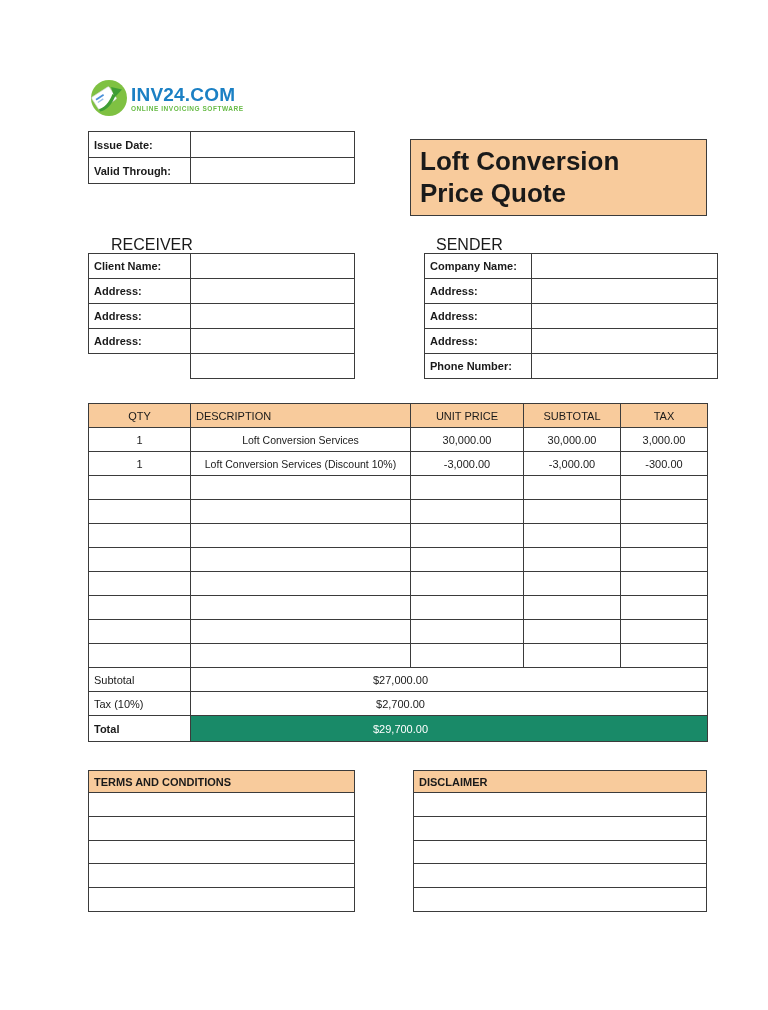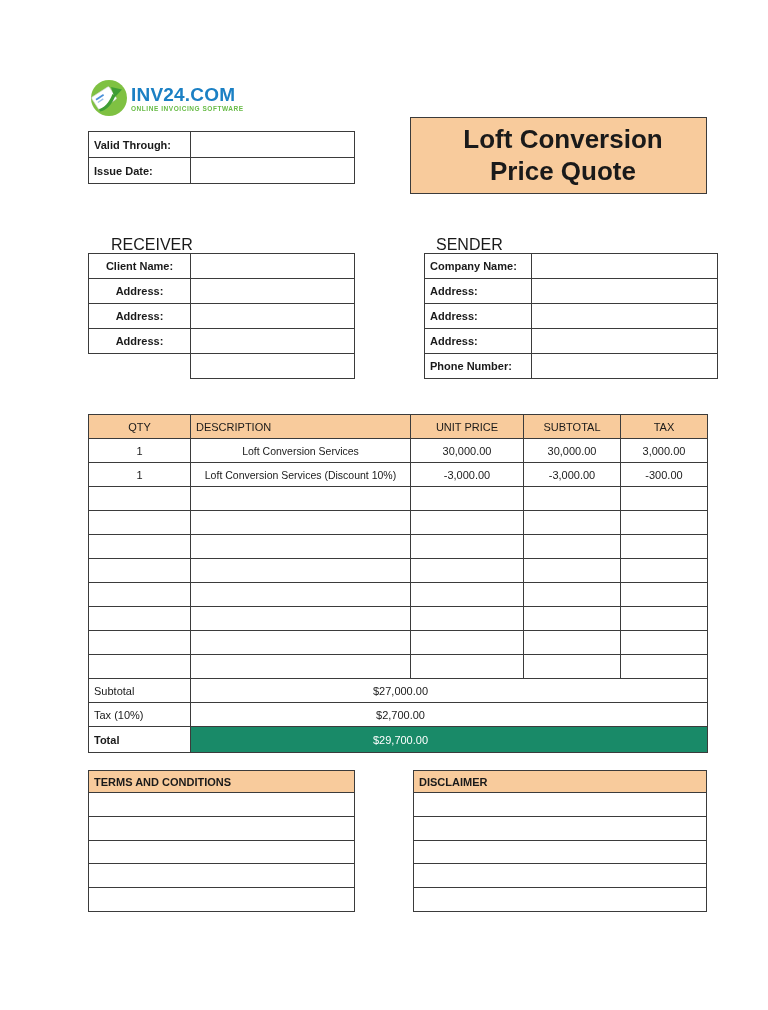--- a/index.html
+++ b/index.html
@@ -17,37 +17,37 @@
   .brand { font-size:19px; font-weight:700; color:var(--brand-blue,#1b80c4); letter-spacing:0.2px; line-height:19px; }
   .tagline { font-size:6.5px; font-weight:700; color:var(--brand-green,#67bb46); letter-spacing:0.55px; margin-top:1px; }
 
   
   .quote-info { position:absolute; left:88px; top:131px; width:267px; }
   .quote-info tr { height:26px; }
   .lbl { font-weight:700; }
   .col-label { width:102px; }
 
   
-  .title-box { position:absolute; left:410px; top:117px; width:297px; height:77px;
+  .title-box { position:absolute; left:410px; top:139px; width:297px; height:77px;
                background:var(--peach,#f8cb9c); border:1.5px solid var(--border,#3b3b3b);
-               padding:5px 0 0 9px;text-align:center; }
+               padding:5px 0 0 9px; }
   .title-box .line { font-size:26px; font-weight:700; line-height:32px; white-space:nowrap; }
 
   
   .section-head { position:absolute; font-size:16px; font-weight:400;margin-left:22px; }
   .receiver-head { left:89px; top:236px; }
   .sender-head { left:414px; top:236px; }
-  .receiver-table { position:absolute; left:88px; top:253px; width:267px;text-align:center; }
+  .receiver-table { position:absolute; left:88px; top:253px; width:267px; }
   .sender-table { position:absolute; left:424px; top:253px; width:294px; }
   .receiver-table tr, .sender-table tr { height:25px; }
   .sender-table .col-label { width:107px; }
   .ghost { border:none !important; background:transparent; }
 
   
-  .items { position:absolute; left:88px; top:414px; width:619px; }
+  .items { position:absolute; left:88px; top:403px; width:619px; }
   .items thead tr { height:24px; }
   .items tbody tr { height:24px; }
   .items th { background:var(--peach,#f8cb9c); font-weight:400; text-align:center; }
   .items th.h-desc { text-align:left; }
   .items td { text-align:center; }
   .items td.c-desc { text-align:center; white-space:nowrap; font-size:10.5px; }
   .summary tr { height:25px; }
   .summary tr.total-row { height:26px; }
   .sum-lbl { text-align:left !important; }
   .sum-val { text-align:center; padding-right:102px; }
@@ -85,25 +85,25 @@
     </span>
   </div>
 
   <table class="quote-info">
     <colgroup>
         <col class="col-label">
         <col>
       </colgroup>
     <tbody>
       <tr>
+        <td class="lbl">Issue Date:</td>
+        <td></td>
+      </tr>
+      <tr>
         <td class="lbl">Valid Through:</td>
-        <td></td>
-      </tr>
-      <tr>
-        <td class="lbl">Issue Date:</td>
         <td></td>
       </tr>
     </tbody>
   </table>
 
   <div class="title-box">
     <div class="line">Loft Conversion</div>
     <div class="line">Price Quote</div>
   </div>
 

